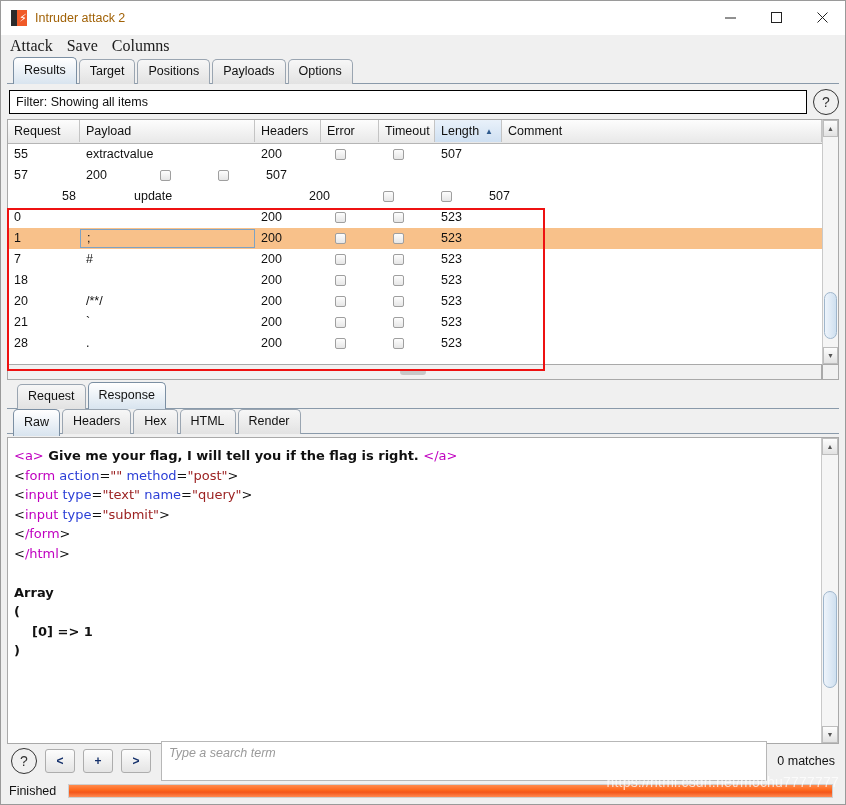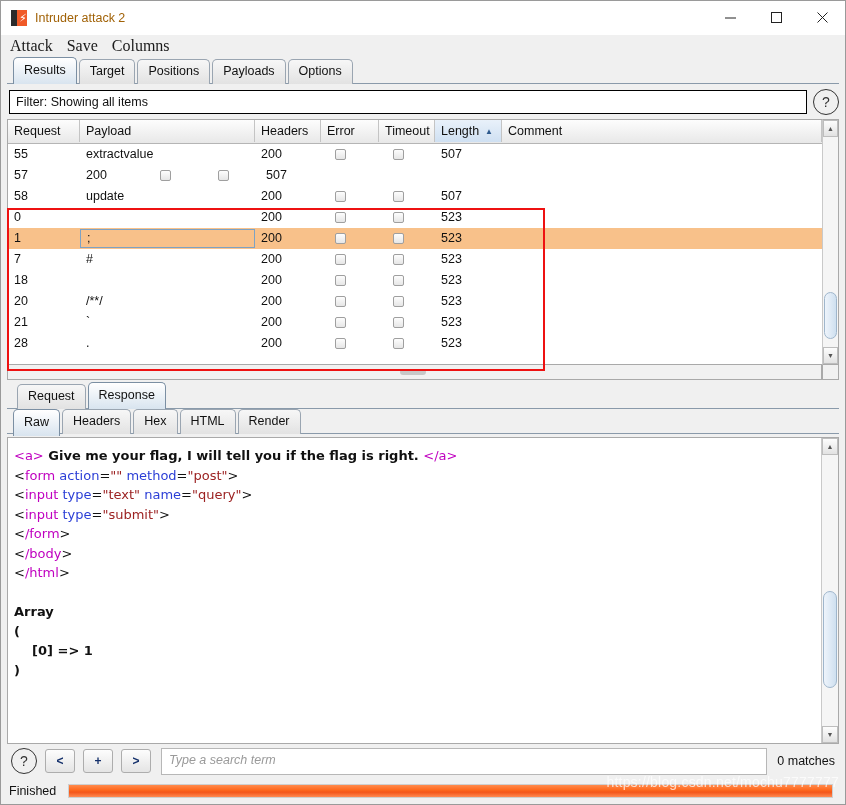--- a/index.html
+++ b/index.html
@@ -106,21 +106,21 @@
   .c-bold{font-weight:bold;color:#111;}
   .c-plain{color:#111;}
   
   .searchrow{height:34px;display:flex;align-items:center;padding:0 6px;flex:0 0 auto;}
   .sbtn{
     width:30px;height:24px;margin-left:8px;border:1px solid #adadad;border-radius:3px;
     background:linear-gradient(to bottom,#fdfdfd,#e4e4e4);display:flex;align-items:center;
     justify-content:center;font-size:12px;color:#14306b;font-weight:bold;box-sizing:border-box;flex:0 0 auto;
   }
   .searchinput{
-    flex:1 1 auto;height:27px;line-height:23px;margin-left:10px;background:#fff;border:1px solid #b7b7b7;
+    flex:1 1 auto;height:40px;line-height:23px;margin-left:10px;background:#fff;border:1px solid #b7b7b7;
     padding-left:7px;font-size:12.5px;color:#9a9a9a;font-style:italic;box-sizing:border-box;
   }
   .matches{margin-left:10px;margin-right:4px;font-size:12.5px;color:#111;flex:0 0 auto;}
   
   .statusrow{height:26px;display:flex;align-items:center;padding:0 6px 0 8px;flex:0 0 auto;position:relative;}
   .statuslabel{font-size:12.5px;color:#111;flex:0 0 auto;}
   .progress{
     flex:1 1 auto;height:14px;margin-left:12px;margin-right:6px;border:1px solid #cfcfcf;background:#fff;
     position:relative;box-sizing:border-box;overflow:hidden;
   }
@@ -230,21 +230,21 @@
             <div class="tdchk" style="flex: 0 0 58px; justify-content: flex-start; padding-left: 14px;">
               <span class="cbx"></span>
             </div>
             <div class="tdchk" style="flex: 0 0 56px; justify-content: flex-start; padding-left: 14px;">
               <span class="cbx"></span>
             </div>
             <div class="td" style="flex: 0 0 67px;">507</div>
             <div class="td" style="flex: 1 1 auto;"></div>
           </div>
           <div class="trow">
-            <div class="td" style="flex: 0 0 72px;">58</div>
+            <div class="td" style="flex: 0 0 72px; margin-left: 48px;">58</div>
             <div class="td" style="flex: 0 0 175px;">update</div>
             <div class="td" style="flex: 0 0 66px;">200</div>
             <div class="tdchk" style="flex: 0 0 58px; justify-content: flex-start; padding-left: 14px;">
               <span class="cbx"></span>
             </div>
             <div class="tdchk" style="flex: 0 0 56px; justify-content: flex-start; padding-left: 14px;">
               <span class="cbx"></span>
             </div>
             <div class="td" style="flex: 0 0 67px;">507</div>
             <div class="td" style="flex: 1 1 auto;"></div>
@@ -372,21 +372,20 @@
     <div class="tab">Render</div>
   </div>
 
   <div class="respwrap">
     <div class="respbody" id="respbody">
         <div class="code-line"><span class="c-tag">&lt;a&gt;</span><span class="c-bold"> Give me your flag, I will tell you if the flag is right. </span><span class="c-tag">&lt;/a&gt;</span></div>
         <div class="code-line"><span class="c-plain">&lt;</span><span class="c-tag">form </span><span class="c-attr">action</span><span class="c-plain">=</span><span class="c-val">""</span><span class="c-plain"> </span><span class="c-attr">method</span><span class="c-plain">=</span><span class="c-val">"post"</span><span class="c-plain">&gt;</span></div>
         <div class="code-line"><span class="c-plain">&lt;</span><span class="c-tag">input </span><span class="c-attr">type</span><span class="c-plain">=</span><span class="c-val">"text"</span><span class="c-plain"> </span><span class="c-attr">name</span><span class="c-plain">=</span><span class="c-val">"query"</span><span class="c-plain">&gt;</span></div>
         <div class="code-line"><span class="c-plain">&lt;</span><span class="c-tag">input </span><span class="c-attr">type</span><span class="c-plain">=</span><span class="c-val">"submit"</span><span class="c-plain">&gt;</span></div>
         <div class="code-line"><span class="c-plain">&lt;</span><span class="c-tag">/form</span><span class="c-plain">&gt;</span></div>
-        <div class="code-line"><span class="c-plain">&lt;</span><span class="c-tag">/body</span><span class="c-plain">&gt;</span></div>
         <div class="code-line"><span class="c-plain">&lt;</span><span class="c-tag">/html</span><span class="c-plain">&gt;</span></div>
         <div class="code-line">&nbsp;</div>
         <div class="code-line"><span class="c-bold">Array</span></div>
         <div class="code-line"><span class="c-bold">(</span></div>
         <div class="code-line"><span class="c-bold">    [0] =&gt; 1</span></div>
         <div class="code-line"><span class="c-bold">)</span></div>
       </div>
     <div class="vsb" style="border:none;border-left:1px solid #c9c9c9;">
       <div class="sbbtn">▲</div>
       <div class="sbtrack">
@@ -403,16 +402,16 @@
     <div class="sbtn">&gt;</div>
     <div class="searchinput">Type a search term</div>
     <div class="matches">0 matches</div>
   </div>
 
   <div class="statusrow">
     <div class="statuslabel">Finished</div>
     <div class="progress">
       <div class="fill" style="width: 100%;"></div>
     </div>
-    <div class="watermark">https://blog.csdn.net/mochu7777777</div>
+    <div class="watermark">https://html.csdn.net/mochu7777777</div>
   </div>
 
 </div>
 
 </body></html>

